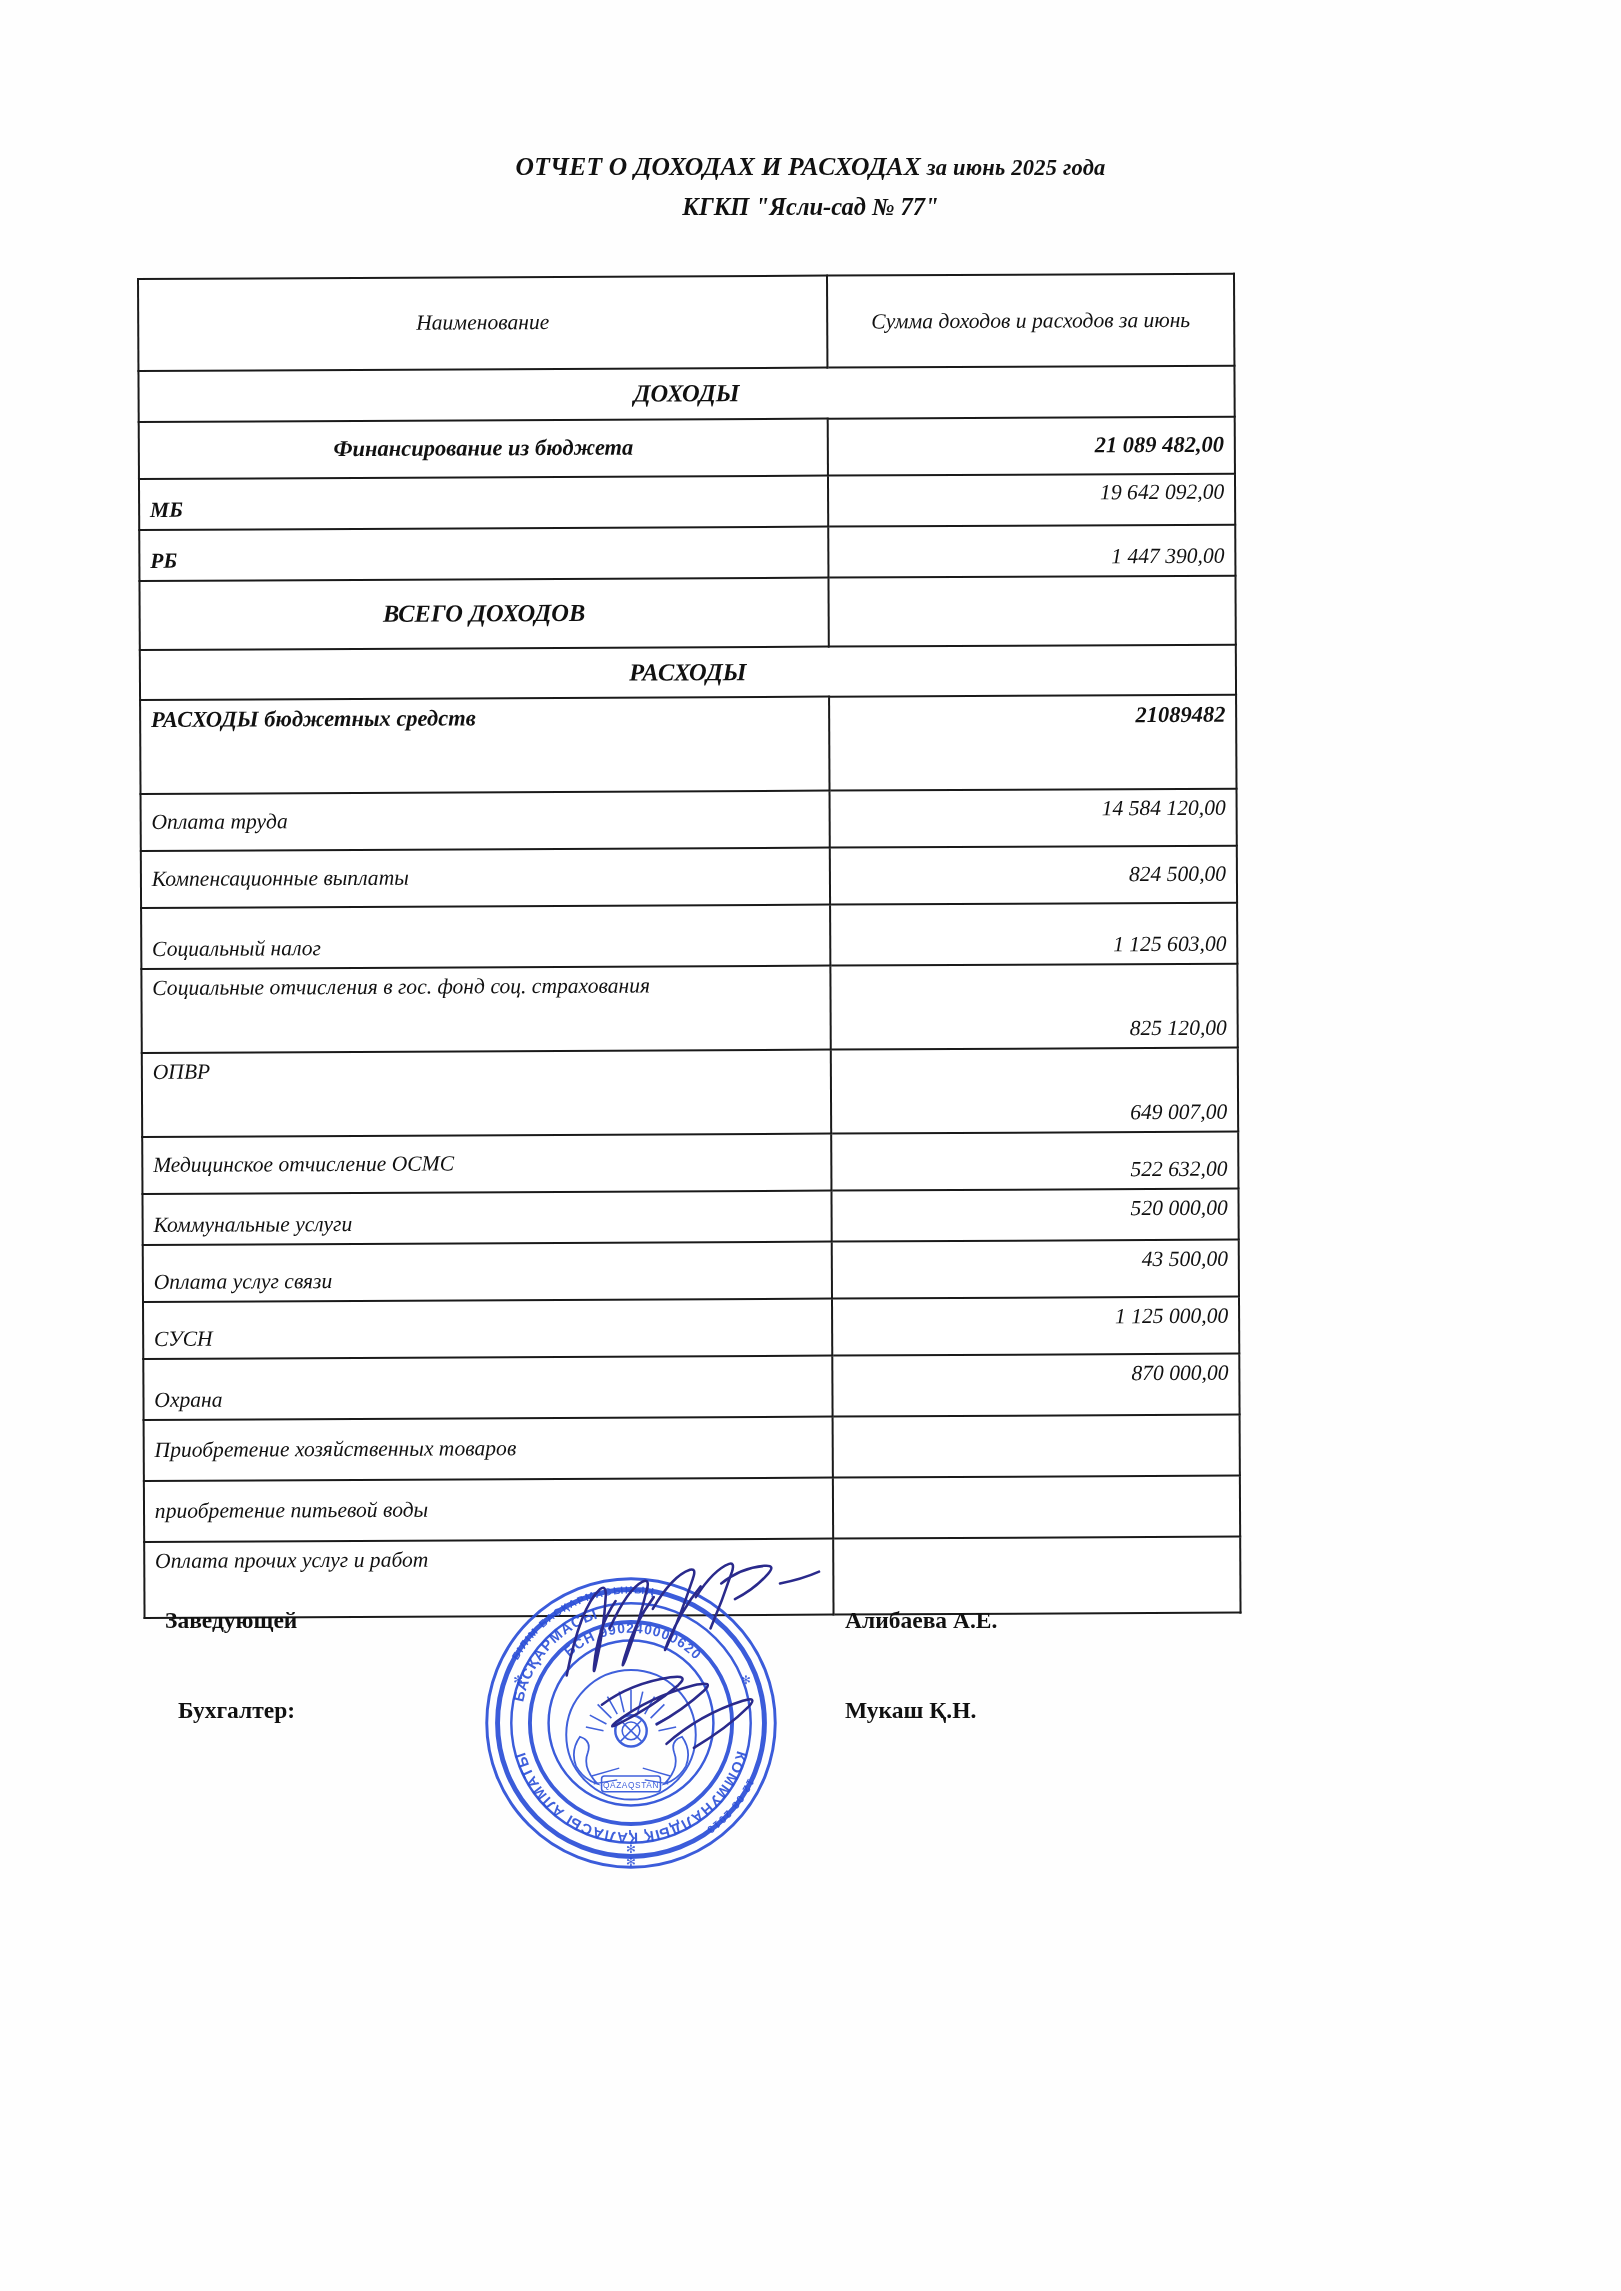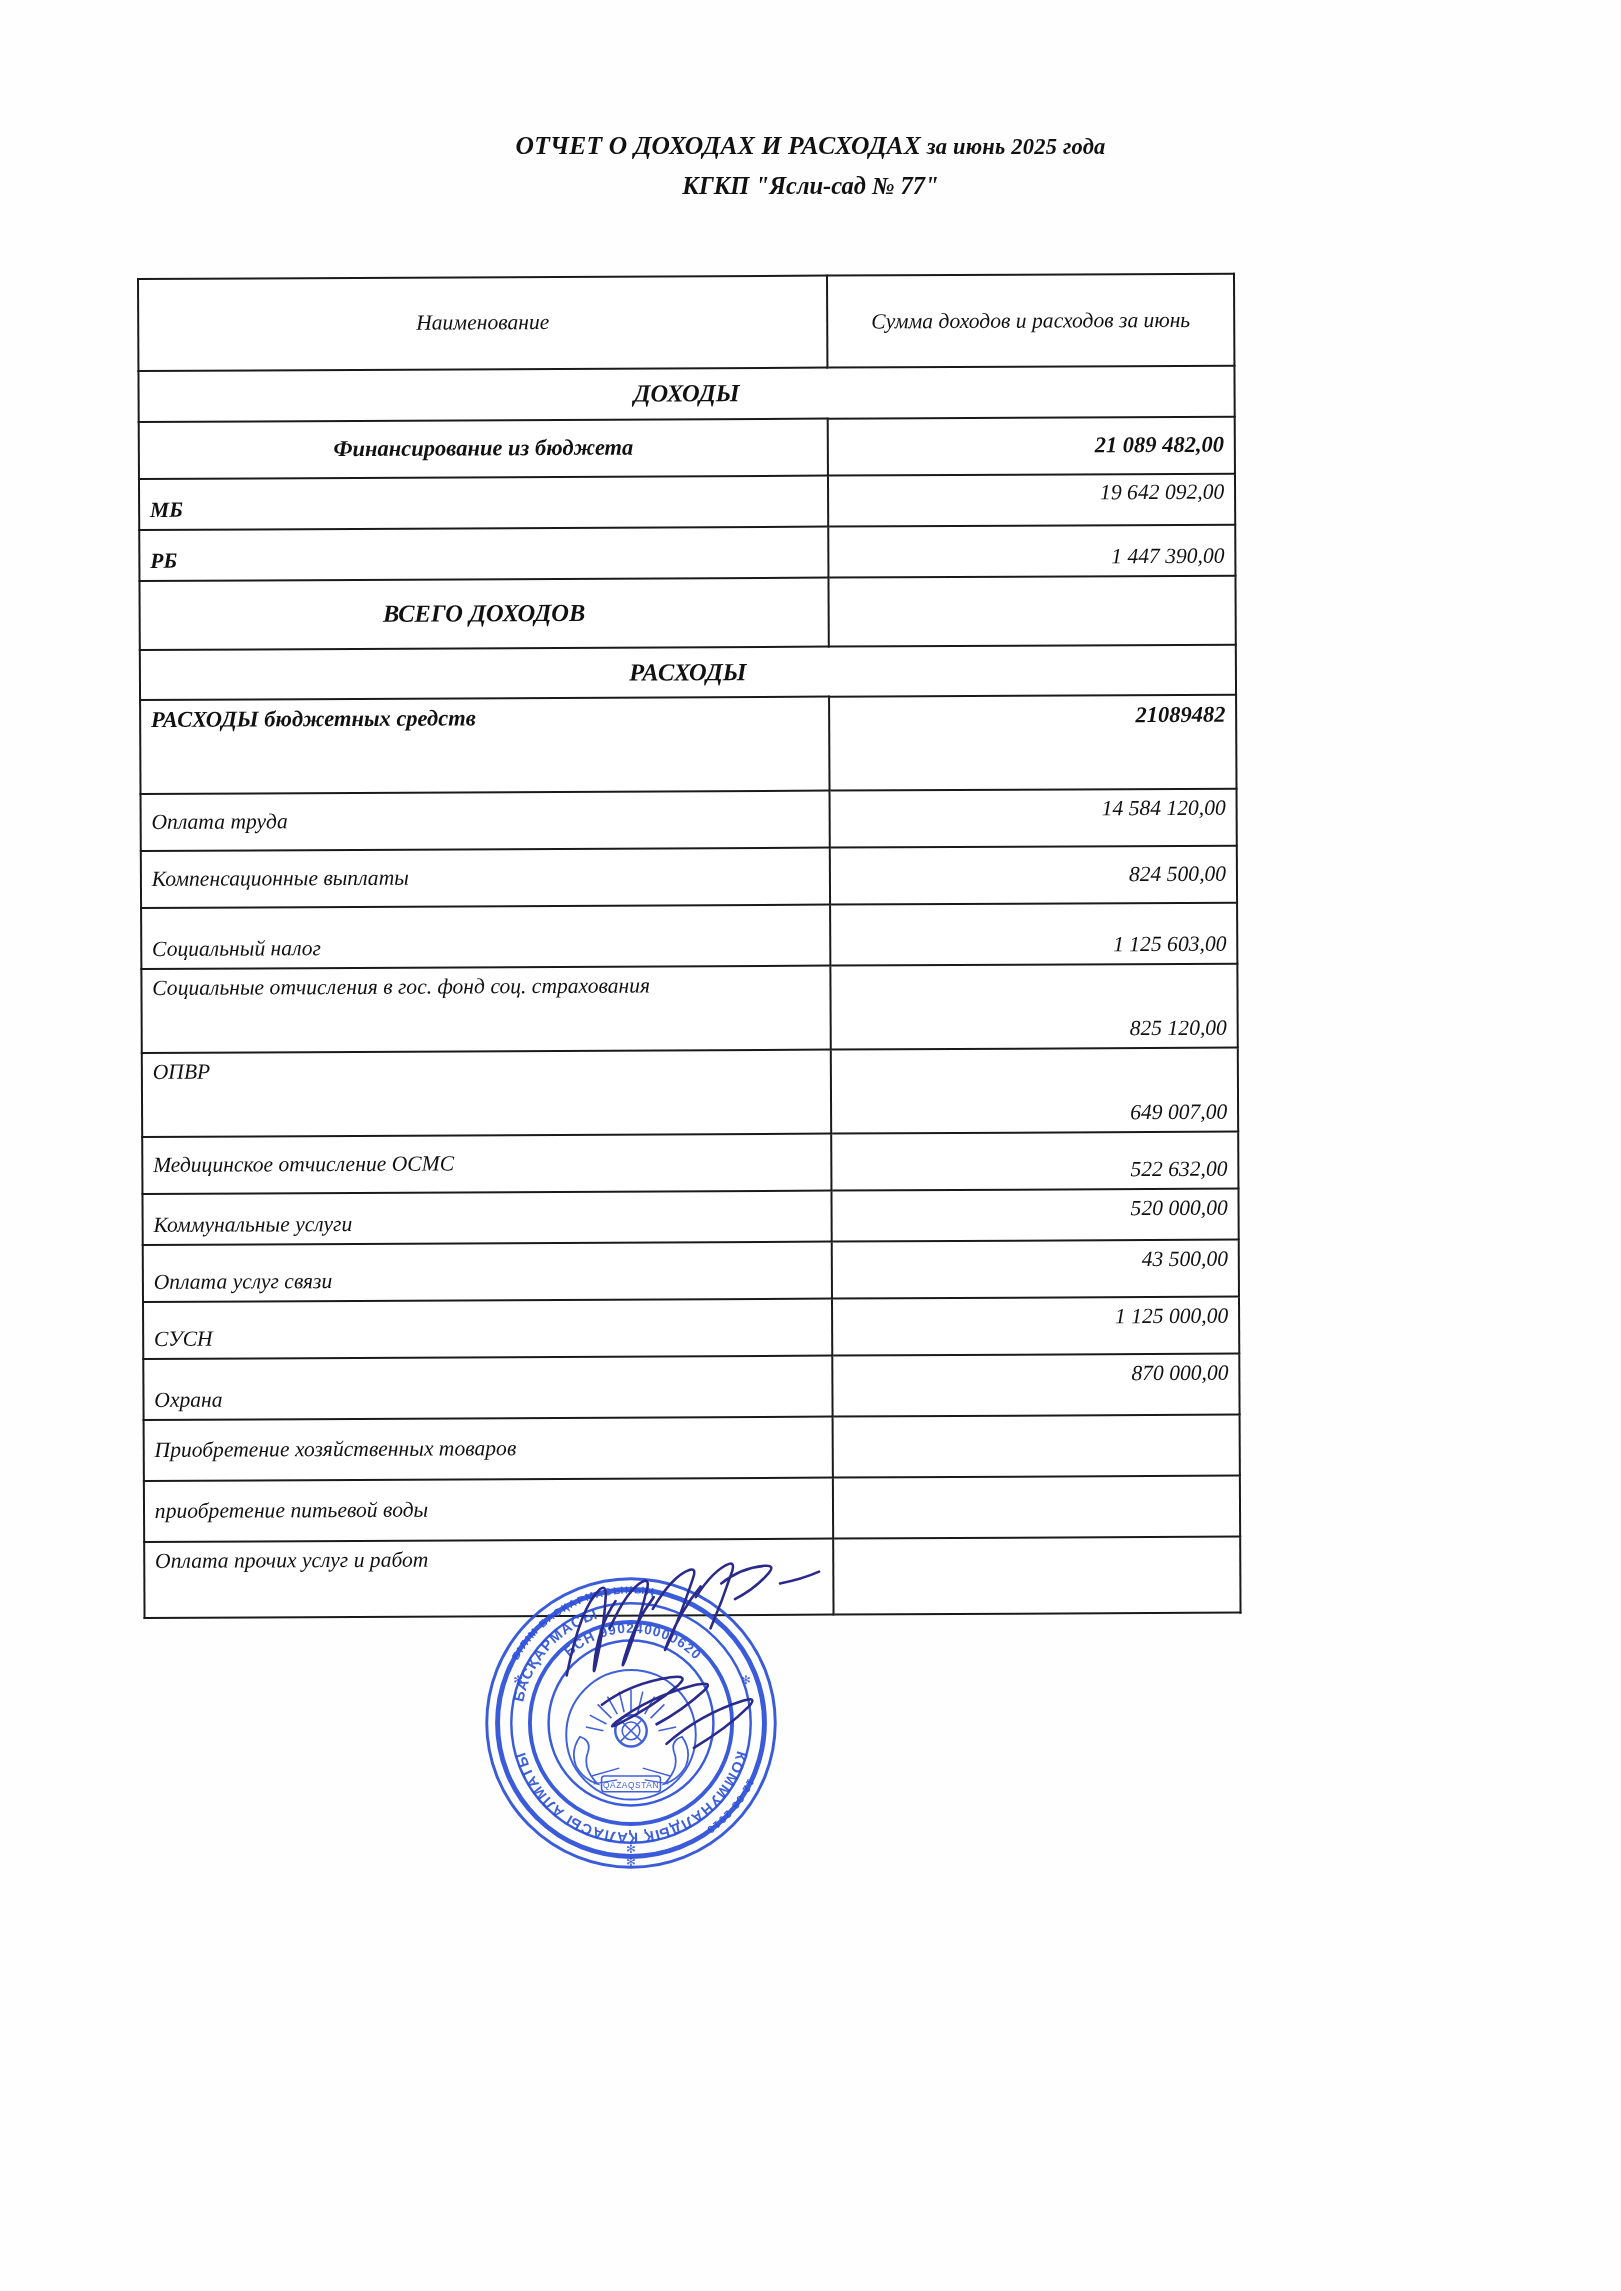--- a/index.html
+++ b/index.html
@@ -19,21 +19,21 @@
 
   .page {
     position: absolute;
     inset: 0;
     background: #fefefe;
   }
 
   
   .title-block {
     position: absolute;
-    top: 128px;
+    top: 149px;
     left: 0;
     width: 1621px;
     text-align: center;
     line-height: 1.42;
   }
   .title-line1 {
     font-size: 25.5px;
     font-weight: bold;
     font-style: italic;
     letter-spacing: 0.2px;
@@ -299,20 +299,30 @@
       </tr>
 
       <tr class="h78">
         <td class="cell-name va-top">Оплата прочих услуг и работ</td>
         <td class="cell-val"></td>
       </tr>
 
     </tbody>
   </table>
 
+  <div class="sign-block">
+    <div class="sign-row r1">
+      <span class="sign-label">Заведующей</span>
+      <span class="sign-name">Алибаева А.Е.</span>
+    </div>
+    <div class="sign-row r2">
+      <span class="sign-label">Бухгалтер:</span>
+      <span class="sign-name">Мукаш Қ.Н.</span>
+    </div>
+  </div>
 
   <div class="stamp">
     <svg width="314" height="314" viewBox="0 0 320 320" xmlns="http://www.w3.org/2000/svg">
       <defs>
         <path id="ringOuterTop" d="M 160,160 m -132,0 a 132,132 0 1,1 264,0" fill="none"></path>
         <path id="ringOuterBot" d="M 160,160 m 132,0 a 132,132 0 1,1 -264,0" fill="none"></path>
         <path id="ringMidTop" d="M 160,160 m -112,0 a 112,112 0 1,1 224,0" fill="none"></path>
         <path id="ringMidBot" d="M 160,160 m 112,0 a 112,112 0 1,1 -224,0" fill="none"></path>
         <path id="ringBin" d="M 160,160 m -92,0 a 92,92 0 1,1 184,0" fill="none"></path>
       </defs>

